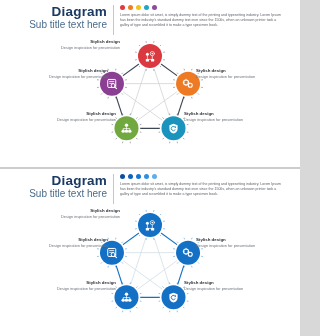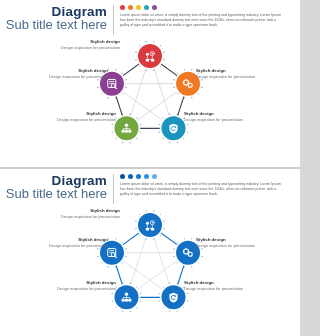--- a/index.html
+++ b/index.html
@@ -53,21 +53,21 @@
   }
   .title {
     font-size: 13.5px;
     font-weight: bold;
     color: #1b3a63;
     letter-spacing: 0.2px;
     line-height: 15px;
     white-space: nowrap;
   }
   .subtitle {
-    font-size: 13px;
+    font-size: 10px;
     color: #4a6b8a;
     line-height: 11px;
     white-space: nowrap;
     font-weight: normal;
   }
   .v-divider {
     width: 1px;
     height: 30px;
     background: #c3c7cc;
     margin-top: 1px;

